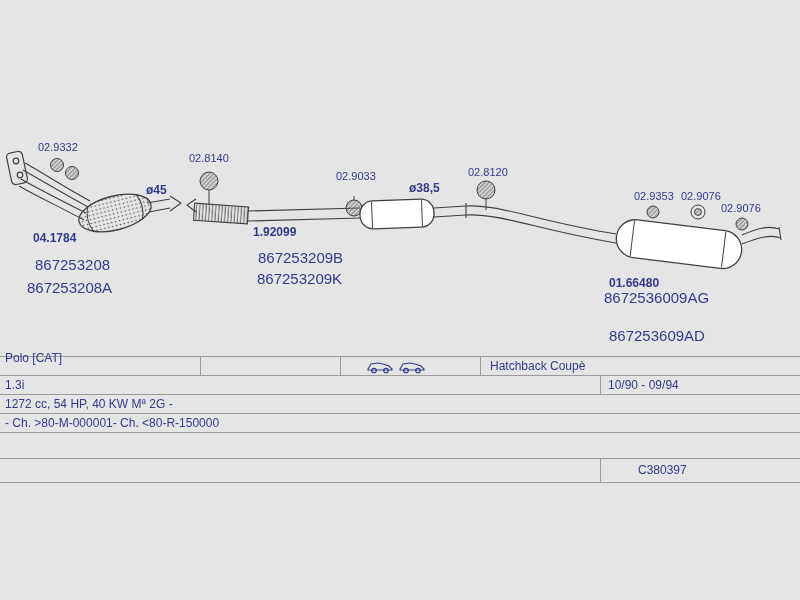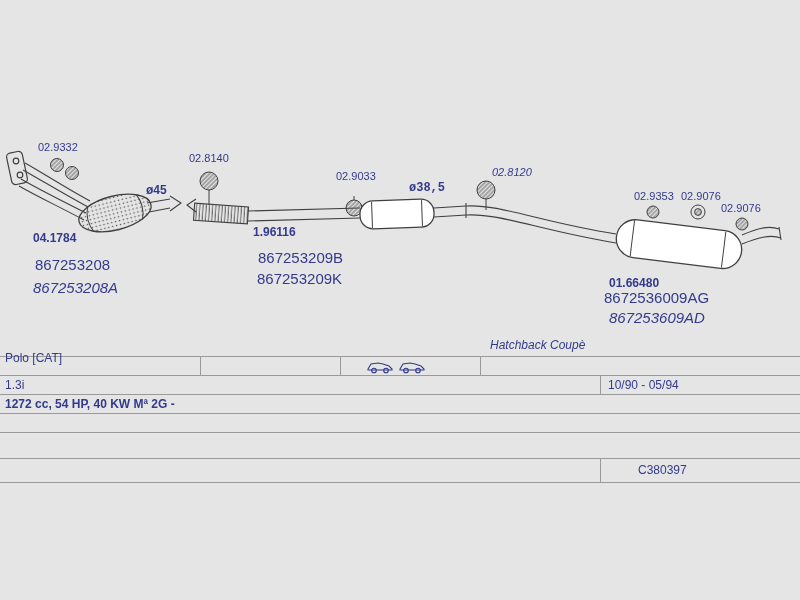--- a/index.html
+++ b/index.html
@@ -127,36 +127,36 @@
       <path d="M742,235 C756,229 768,225 779,229"></path>
       <path d="M742,244 C757,238 770,234 781,238"></path>
       <line x1="779" y1="227" x2="781" y2="240"></line>
     </g>
   </svg>
 
   <div class="dl" style="left:38px; top:141px;">02.9332</div>
   <div class="dl dia" style="left:146px; top:183px;">ø45</div>
   <div class="dl big" style="left:33px; top:231px;">04.1784</div>
   <div class="dl ref" style="left:35px; top:256px;">867253208</div>
-  <div class="dl ref" style="left:33px; top:279px;font-style:italic;">867253208A</div>
+  <div class="dl ref" style="left:27px; top:279px;">867253208A</div>
 
   <div class="dl" style="left:189px; top:152px;">02.8140</div>
-  <div class="dl big" style="left:253px; top:225px;">1.96116</div>
+  <div class="dl big" style="left:253px; top:225px;">1.92099</div>
   <div class="dl ref" style="left:258px; top:249px;">867253209B</div>
   <div class="dl ref" style="left:257px; top:270px;">867253209K</div>
   <div class="dl" style="left:336px; top:170px;">02.9033</div>
-  <div class="dl dia" style="left:409px; top:181px;font-family:Liberation Mono, monospace;">ø38,5</div>
+  <div class="dl dia" style="left:409px; top:181px;">ø38,5</div>
 
-  <div class="dl" style="left:492px; top:166px;font-style:italic;">02.8120</div>
+  <div class="dl" style="left:468px; top:166px;">02.8120</div>
   <div class="dl" style="left:634px; top:190px;">02.9353</div>
   <div class="dl" style="left:681px; top:190px;">02.9076</div>
   <div class="dl" style="left:721px; top:202px;">02.9076</div>
   <div class="dl big" style="left:609px; top:276px;">01.66480</div>
   <div class="dl ref" style="left:604px; top:289px;">8672536009AG</div>
-  <div class="dl ref" style="left:609px; top:309px;font-style:italic;">867253609AD</div>
+  <div class="dl ref" style="left:609px; top:327px;">867253609AD</div>
 
   <div class="hline" style="top:356px;"></div>
   <div class="hline" style="top:375px;"></div>
   <div class="hline" style="top:394px;"></div>
   <div class="hline" style="top:413px;"></div>
   <div class="hline" style="top:432px;"></div>
   <div class="hline" style="top:458px;"></div>
   <div class="hline" style="top:482px;"></div>
 
   <div class="vline" style="left:200px; top:356px; height:19px;"></div>
@@ -171,23 +171,24 @@
     <path d="M2,9 L5,4 L12,3 L17,4 L23,6 L26,9 L26,10 L2,10 Z" fill="none" stroke="#333a8c" stroke-width="1.1"></path>
     <circle cx="8" cy="10.5" r="2.3" fill="none" stroke="#333a8c" stroke-width="1.1"></circle>
     <circle cx="20" cy="10.5" r="2.3" fill="none" stroke="#333a8c" stroke-width="1.1"></circle>
   </svg>
   <svg class="caricon" style="left:398px; top:360px;" width="28" height="14" viewBox="0 0 28 14">
     <path d="M2,9 L5,4 L12,3 L17,4 L23,6 L26,9 L26,10 L2,10 Z" fill="none" stroke="#333a8c" stroke-width="1.1"></path>
     <circle cx="8" cy="10.5" r="2.3" fill="none" stroke="#333a8c" stroke-width="1.1"></circle>
     <circle cx="20" cy="10.5" r="2.3" fill="none" stroke="#333a8c" stroke-width="1.1"></circle>
   </svg>
 
-  <div class="tt" style="left:490px; top:338px;font-style:italic;">Hatchback Coupè</div>
+  <div class="tt" style="left:490px; top:359px;">Hatchback Coupè</div>
 
   <div class="tt" style="left:5px; top:378px;">1.3i</div>
-  <div class="tt" style="left:608px; top:378px;">10/90 - 05/94</div>
+  <div class="tt" style="left:608px; top:378px;">10/90 - 09/94</div>
 
-  <div class="tt" style="left:5px; top:397px;font-weight:bold;">1272 cc, 54 HP, 40 KW Mª 2G -</div>
+  <div class="tt" style="left:5px; top:397px;">1272 cc, 54 HP, 40 KW Mª 2G -</div>
 
+  <div class="tt" style="left:5px; top:416px;">- Ch. &gt;80-M-000001- Ch. &lt;80-R-150000</div>
 
   <div class="tt" style="left:638px; top:463px;text-align:center;">C380397</div>
 
 </div>
 
 </body></html>

